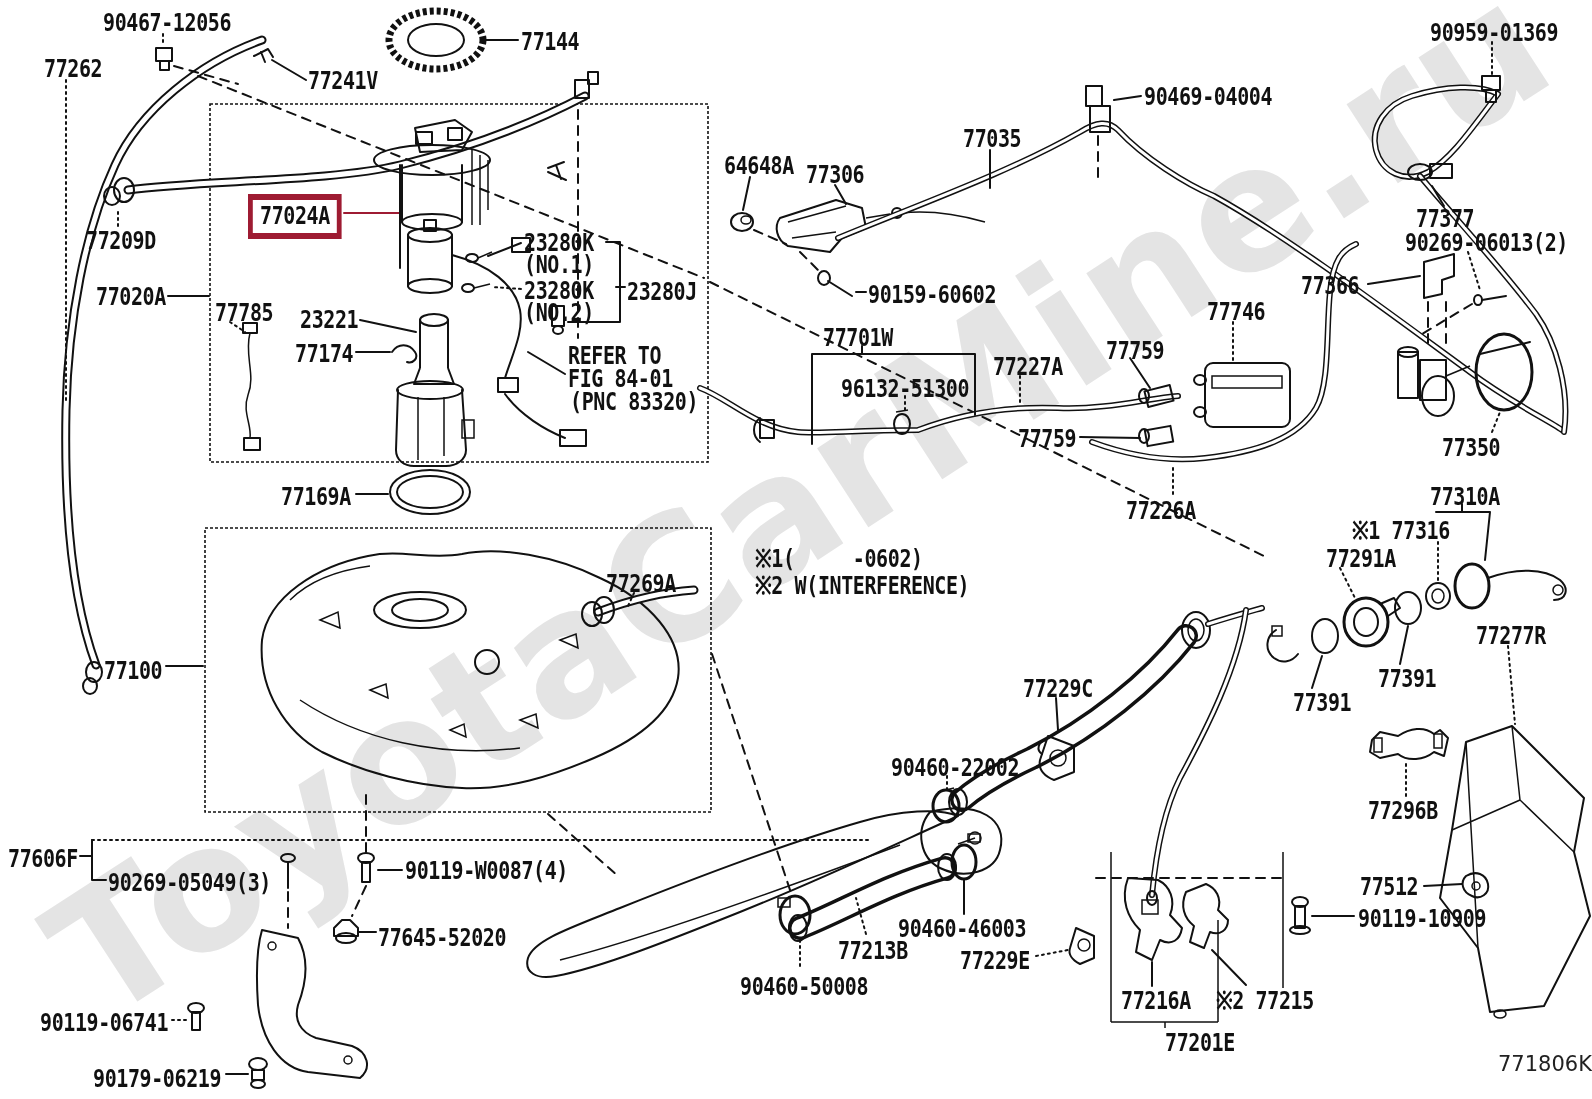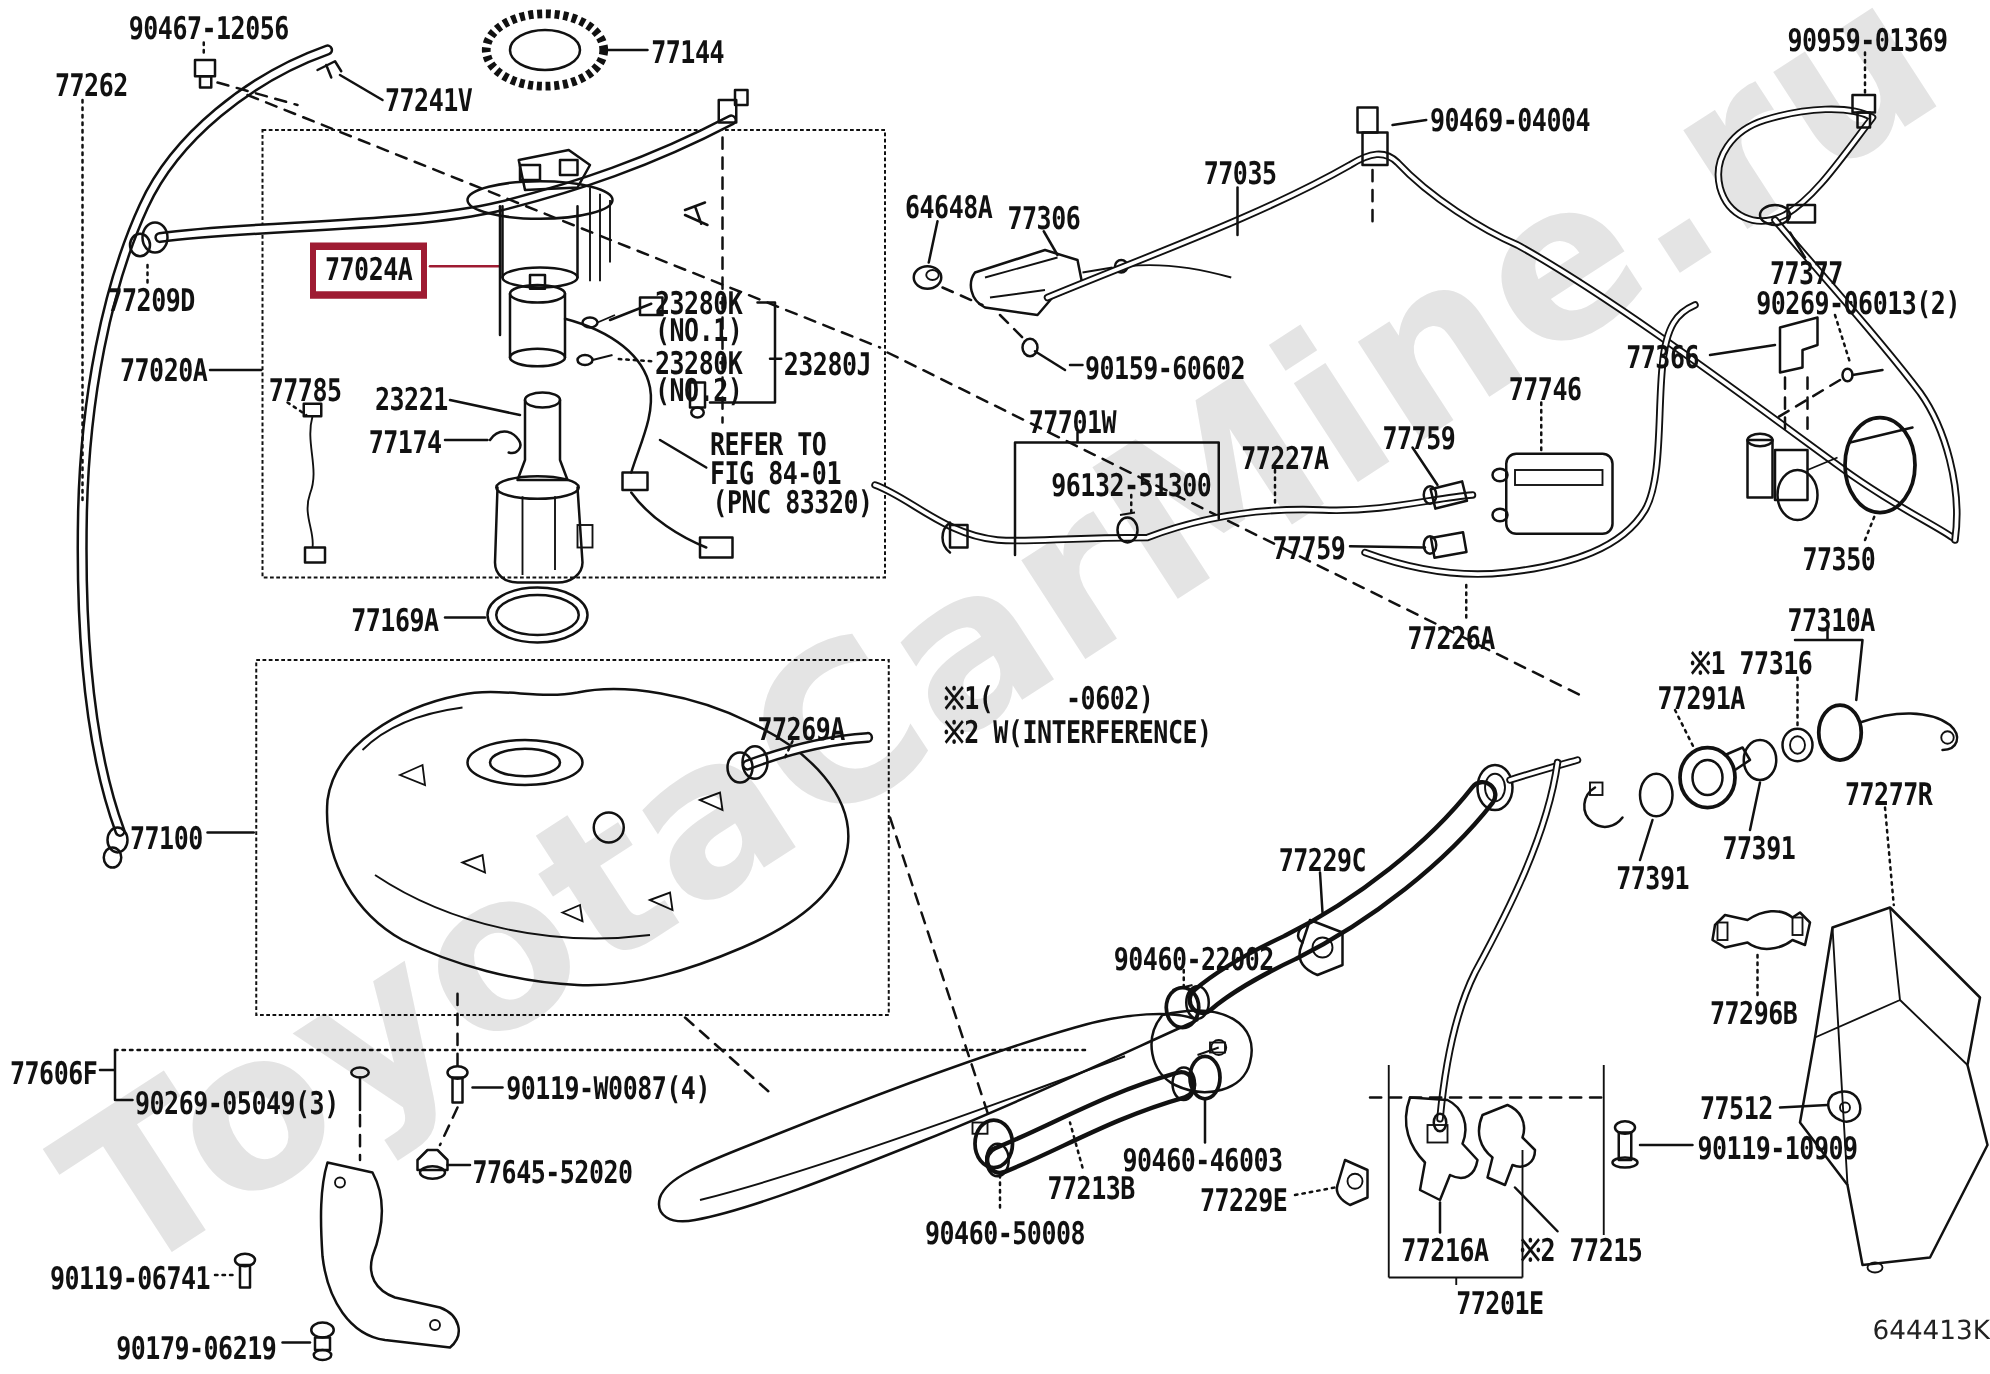--- a/index.html
+++ b/index.html
@@ -386,21 +386,21 @@
       <path class="dot" d="M172,1020 L188,1020"></path>
       <ellipse class="ln" cx="258" cy="1064" rx="9" ry="6"></ellipse>
       <rect class="ln" x="252" y="1070" width="12" height="10"></rect>
       <ellipse class="ln" cx="258" cy="1084" rx="7" ry="4"></ellipse>
       <path class="ln" d="M226,1074 L248,1074"></path>
     </g>
 
   </svg>
 
   <div id="labels-layer">
-    <div class="lbl code" style="left:1498px;top:1054px;">644413K</div>
+    <div class="lbl code" style="left:1498px;top:1054px;">771806K</div>
   <div class="lbl" style="left: 103px; top: 10px;">90467-12056</div>
       <div class="lbl" style="left: 44px; top: 56px;">77262</div>
       <div class="lbl" style="left: 308px; top: 68px;">77241V</div>
       <div class="lbl" style="left: 521px; top: 29px;">77144</div>
       <div class="lbl" style="left: 86px; top: 228px;">77209D</div>
       <div class="lbl" style="left: 96px; top: 284px;">77020A</div>
       <div class="lbl boxed" style="left: 248px; top: 194px;">77024A</div>
       <div class="lbl" style="left: 524px; top: 230px;">23280K</div>
       <div class="lbl" style="left: 524px; top: 252px;">(NO.1)</div>
       <div class="lbl" style="left: 524px; top: 278px;">23280K</div>

